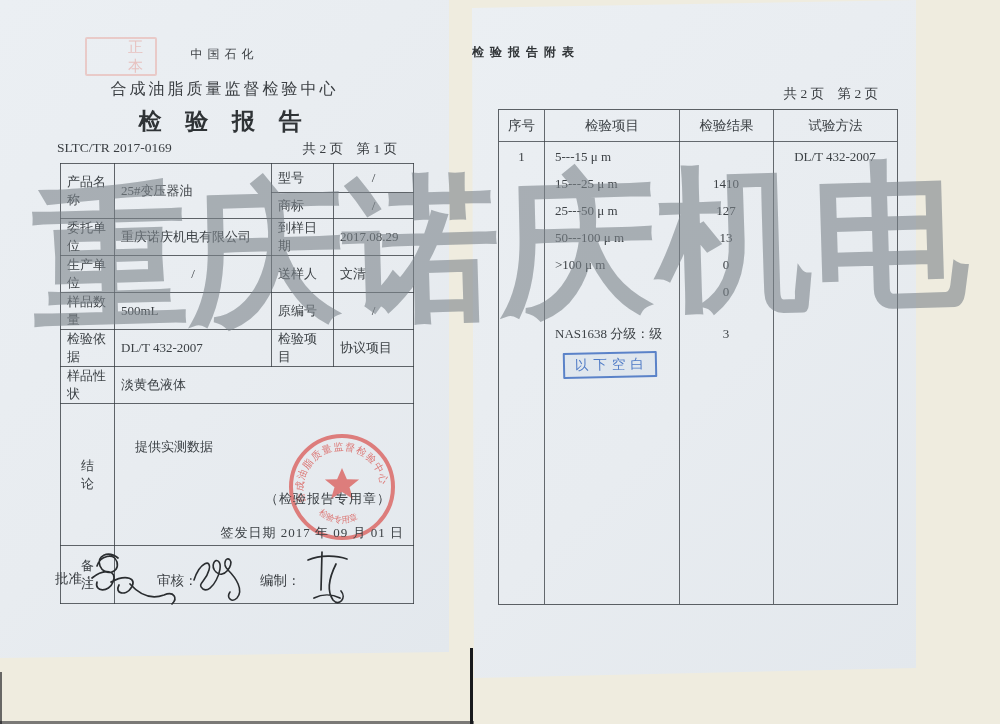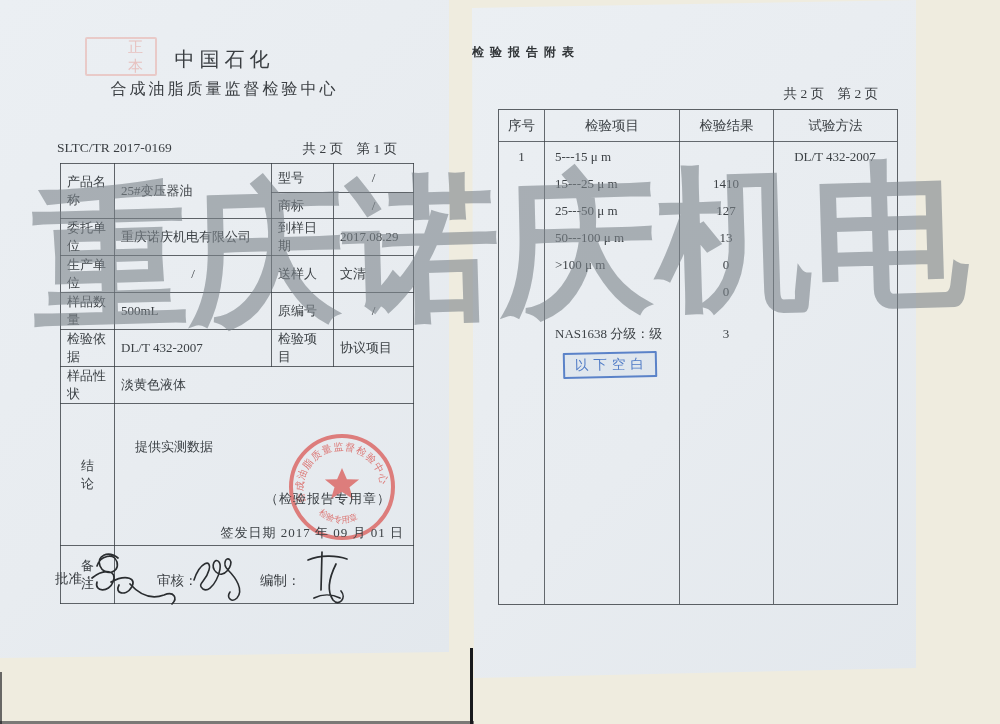--- a/index.html
+++ b/index.html
@@ -25,21 +25,21 @@
   .wm{
     position:absolute;left:32px;top:156px;width:930px;height:186px;
     display:flex;justify-content:space-between;align-items:center;
     font-size:156px;font-weight:bold;line-height:1;
     color:rgba(124,132,139,.60);
     transform:rotate(-1.7deg);
     pointer-events:none;z-index:50;
   }
   
   .lp-hdr{position:absolute;left:0;width:100%;text-align:center;}
-  .hdr-co{top:46px;font-size:20px;letter-spacing:5px;}
+  .hdr-co{top:46px;font-size:12px;letter-spacing:5px;}
   .hdr-center{top:79px;font-size:16px;letter-spacing:3px;}
   .hdr-title{top:106px;font-size:23px;font-weight:bold;letter-spacing:9px;color:#2f3336;}
   .lp-meta{position:absolute;top:140px;font-size:13.5px;}
   .lp-no{left:57px;}
   .lp-pg{right:52px;}
   .copy-stamp{
     position:absolute;left:85px;top:37px;width:68px;height:35px;
     border:2px solid rgba(230,152,144,.42);
     color:rgba(230,150,142,.5);
     font-size:15px;letter-spacing:12px;text-indent:12px;
@@ -97,20 +97,21 @@
 </style>
 </head>
 <body>
 
 <div class="page page-left">
 
   <div class="copy-stamp">正 本</div>
 
   <div class="lp-hdr hdr-co">中国石化</div>
   <div class="lp-hdr hdr-center">合成油脂质量监督检验中心</div>
+  <div class="lp-hdr hdr-title">检 验 报 告</div>
   <div class="lp-meta lp-no">SLTC/TR 2017-0169</div>
   <div class="lp-meta lp-pg">共 2 页　第 1 页</div>
 
   <table class="ltable">
     <colgroup>
         <col style="width:54px">
         <col style="width:157px">
         <col style="width:62px">
         <col style="width:80px">
       </colgroup>

